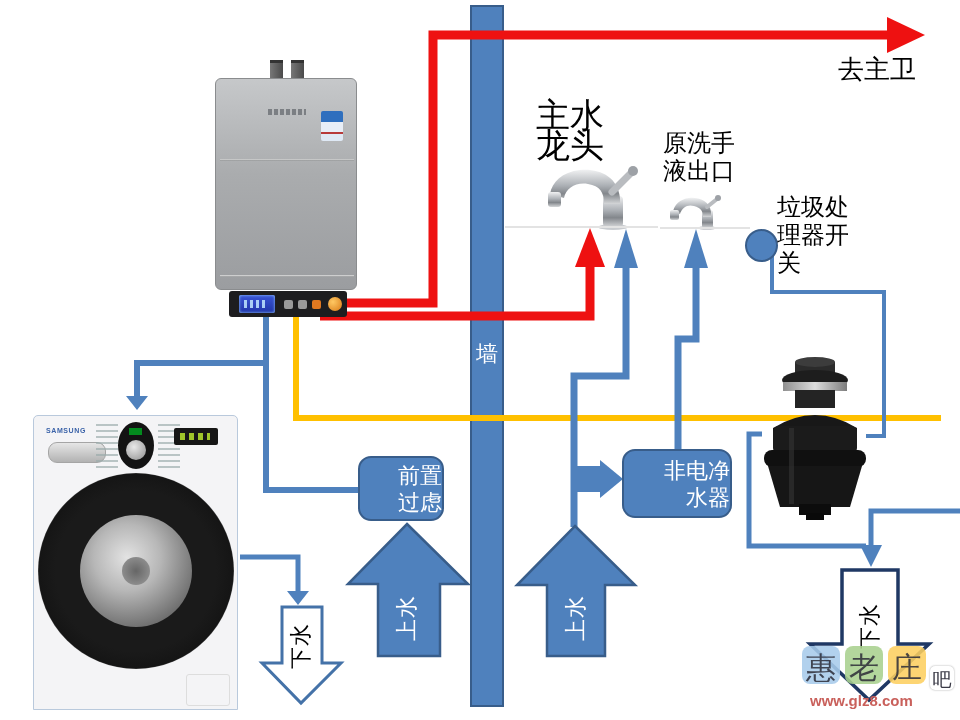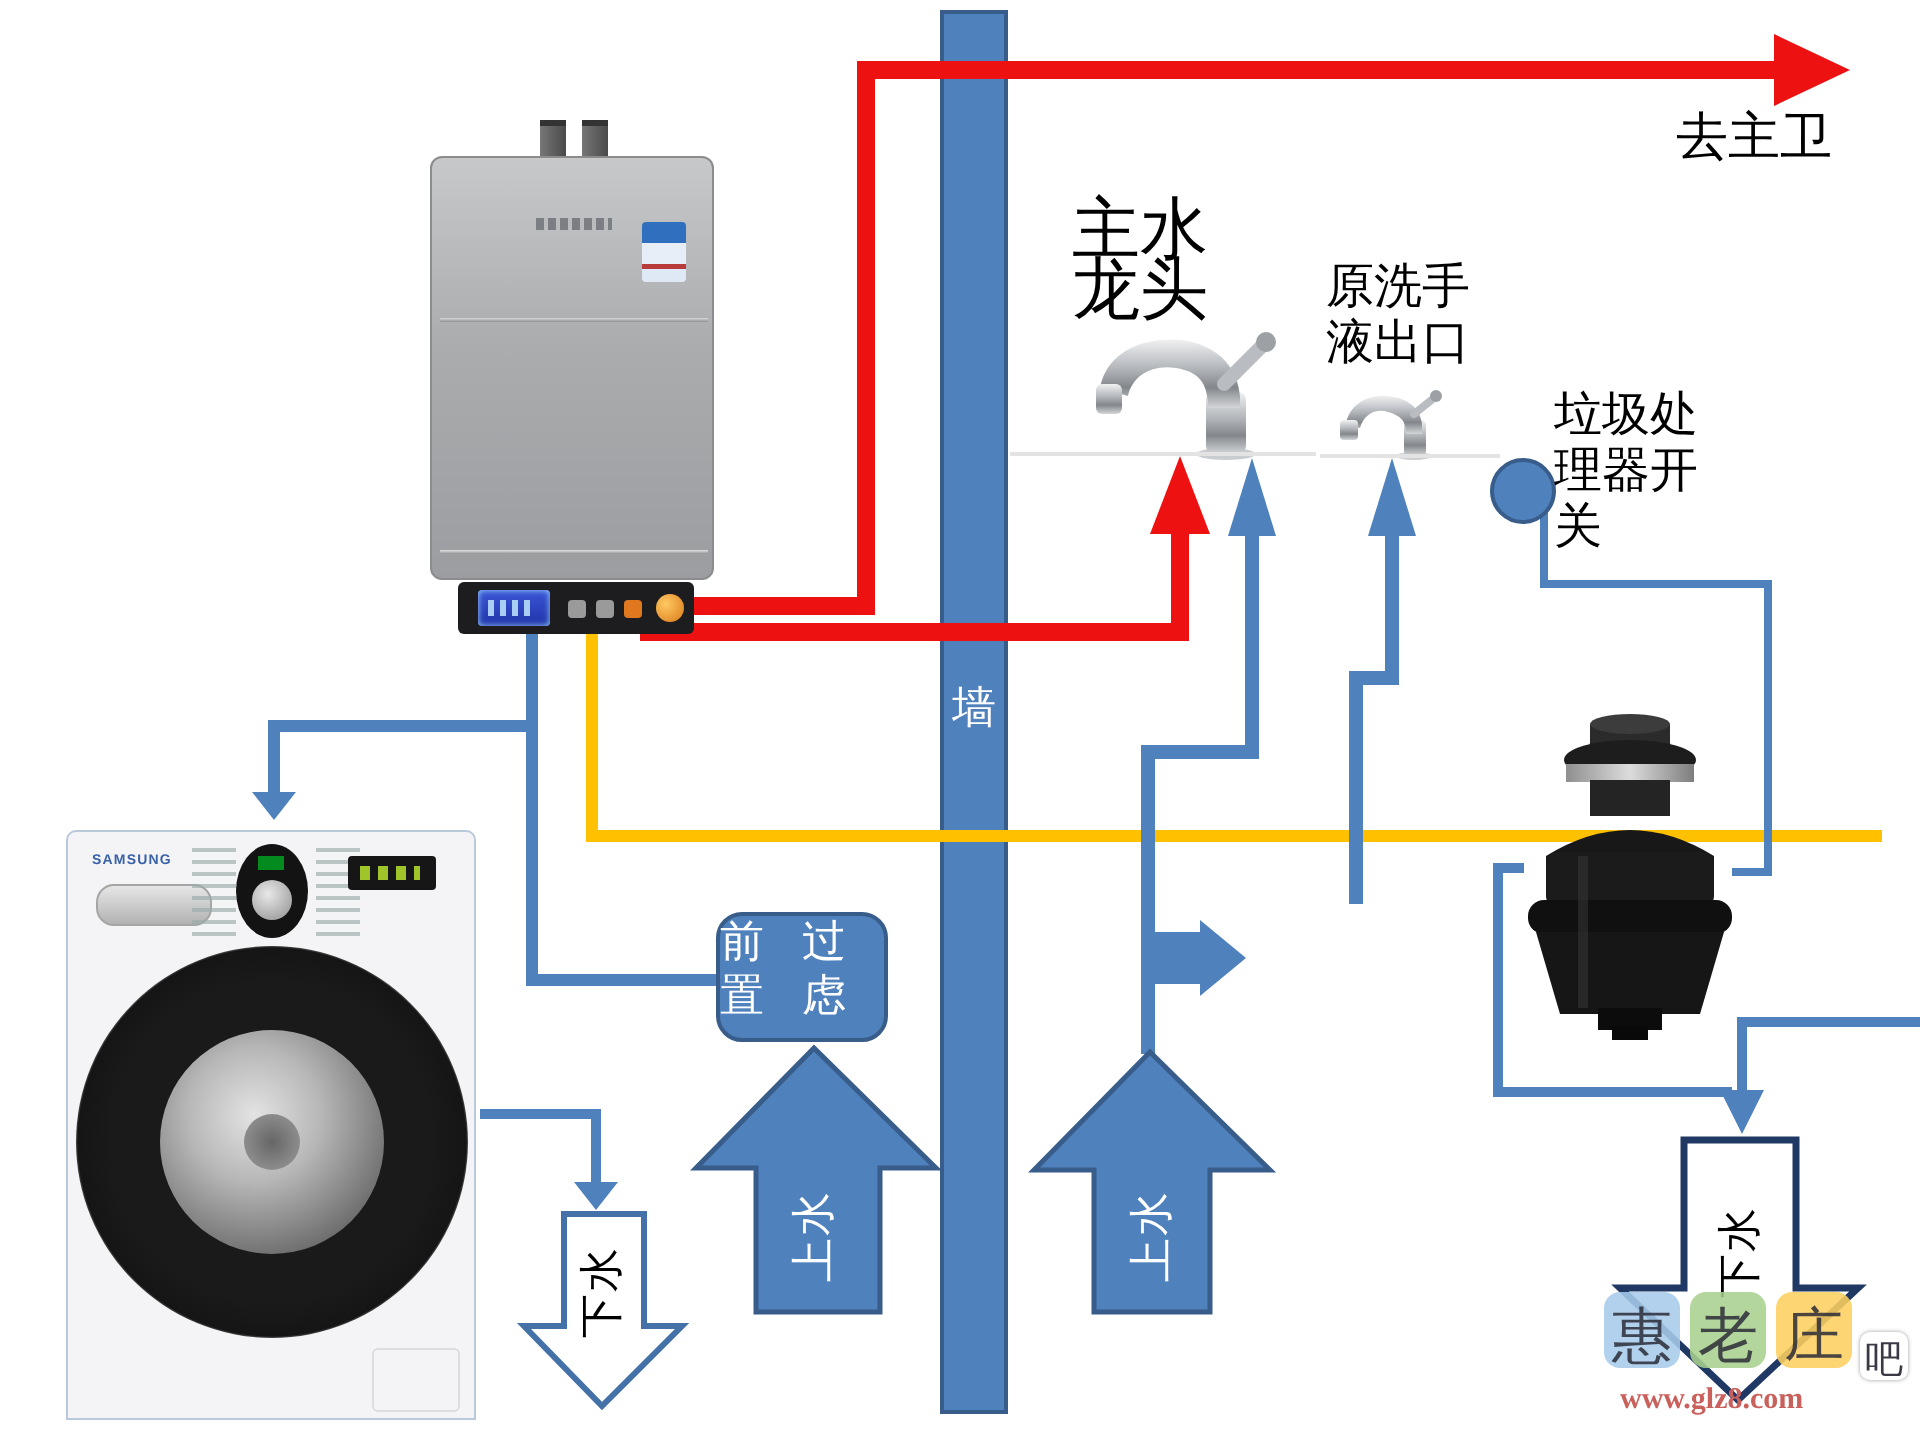--- a/index.html
+++ b/index.html
@@ -22,22 +22,22 @@
   .p-red{stroke:var(--pipe-red);fill:none;}
   .f-red{fill:var(--pipe-red);stroke:none;}
   .p-yel{stroke:var(--pipe-yellow);fill:none;}
   .f-yel{fill:var(--pipe-yellow);stroke:none;}
   .block-blue{fill:var(--pipe-blue);stroke:var(--pipe-blue-dark);stroke-width:2.5;}
   .block-white-med{fill:#fff;stroke:#4472a8;stroke-width:3;}
   .block-white-navy{fill:#fff;stroke:var(--arrow-outline-navy);stroke-width:3.5;}
 
   
   .bluebox{background:var(--pipe-blue);border:2.5px solid var(--pipe-blue-dark);
-           border-radius:13px;color:#fff;display:flex;
-           align-items:flex-start;justify-content:center;font-size:22px;line-height:27px;
+           border-radius:13px;color:#fff;display:flex;flex-direction:column;
+           align-items:flex-end;justify-content:center;font-size:22px;line-height:27px;
            box-sizing:border-box;z-index:5;}
   #box-prefilter{left:358px;top:456px;width:86px;height:65px;}
   #box-purifier{left:622px;top:449px;width:110px;height:69px;}
 
   
   .lbl{color:#000;z-index:6;line-height:30px;}
   #lbl-main-faucet{left:536px;top:100px;font-size:34px;}
   #lbl-soap-outlet{left:663px;top:129px;font-size:24px;line-height:28px;}
   #lbl-disposal-switch{left:777px;top:193px;font-size:24px;line-height:28px;}
   #lbl-master-bath{left:838px;top:54px;font-size:26px;}
@@ -115,21 +115,21 @@
   #cl2{left:660px;top:227px;width:90px;}
 
   
   #watermark{left:792px;top:630px;width:168px;height:88px;z-index:7;}
   #watermark .sq{position:absolute;top:16px;width:38px;height:38px;border-radius:8px;opacity:.88;}
   #watermark .ch{position:absolute;top:18px;width:38px;text-align:center;font-size:30px;
       color:#2c2c38;opacity:.85;}
   #watermark .sq2{position:absolute;left:138px;top:36px;width:24px;height:24px;border-radius:5px;
       background:#fff;opacity:.95;box-shadow:0 0 2px #999;}
   #watermark .ch2{position:absolute;left:138px;top:37px;width:24px;text-align:center;font-size:19px;color:#3a3a46;}
-  #watermark .url{position:absolute;left:18px;top:62px;font-family:Liberation Serif, serif;
+  #watermark .url{position:absolute;left:18px;top:62px;font-family:Liberation Sans, sans-serif;
       font-size:15px;font-weight:bold;color:var(--watermark-red);}
 </style>
 </head>
 <body>
 
 <div id="canvas">
 
   <div id="wall" class="abs"></div>
 
   <svg class="pipes" width="960" height="720">
@@ -254,20 +254,24 @@
     <polygon class="block-blue" points="407,524 468,584 440,584 440,656 378,656 378,584 348,584"></polygon>
     <polygon class="block-blue" points="575,526 635,585 605,585 605,656 547,656 547,585 517,585"></polygon>
     <polygon class="block-white-med" points="282,607 322,607 322,663 341,663 301,703 262,663 282,663"></polygon>
     <polygon class="block-white-navy" points="842,570 898,570 898,644 929,644 869,700 810,644 842,644"></polygon>
   </svg>
 
   <div id="box-prefilter" class="abs bluebox">
     <div>前置</div>
     <div>过虑</div>
   </div>
+  <div id="box-purifier" class="abs bluebox">
+    <div>非电净</div>
+    <div>水器</div>
+  </div>
 
   <div id="switch-circle" class="abs"></div>
 
   <div id="wall-label" class="abs">墙</div>
   <div id="lbl-master-bath" class="abs lbl">去主卫</div>
   <div id="lbl-main-faucet" class="abs lbl">
     <div>主水</div>
     <div>龙头</div>
   </div>
   <div id="lbl-soap-outlet" class="abs lbl">

